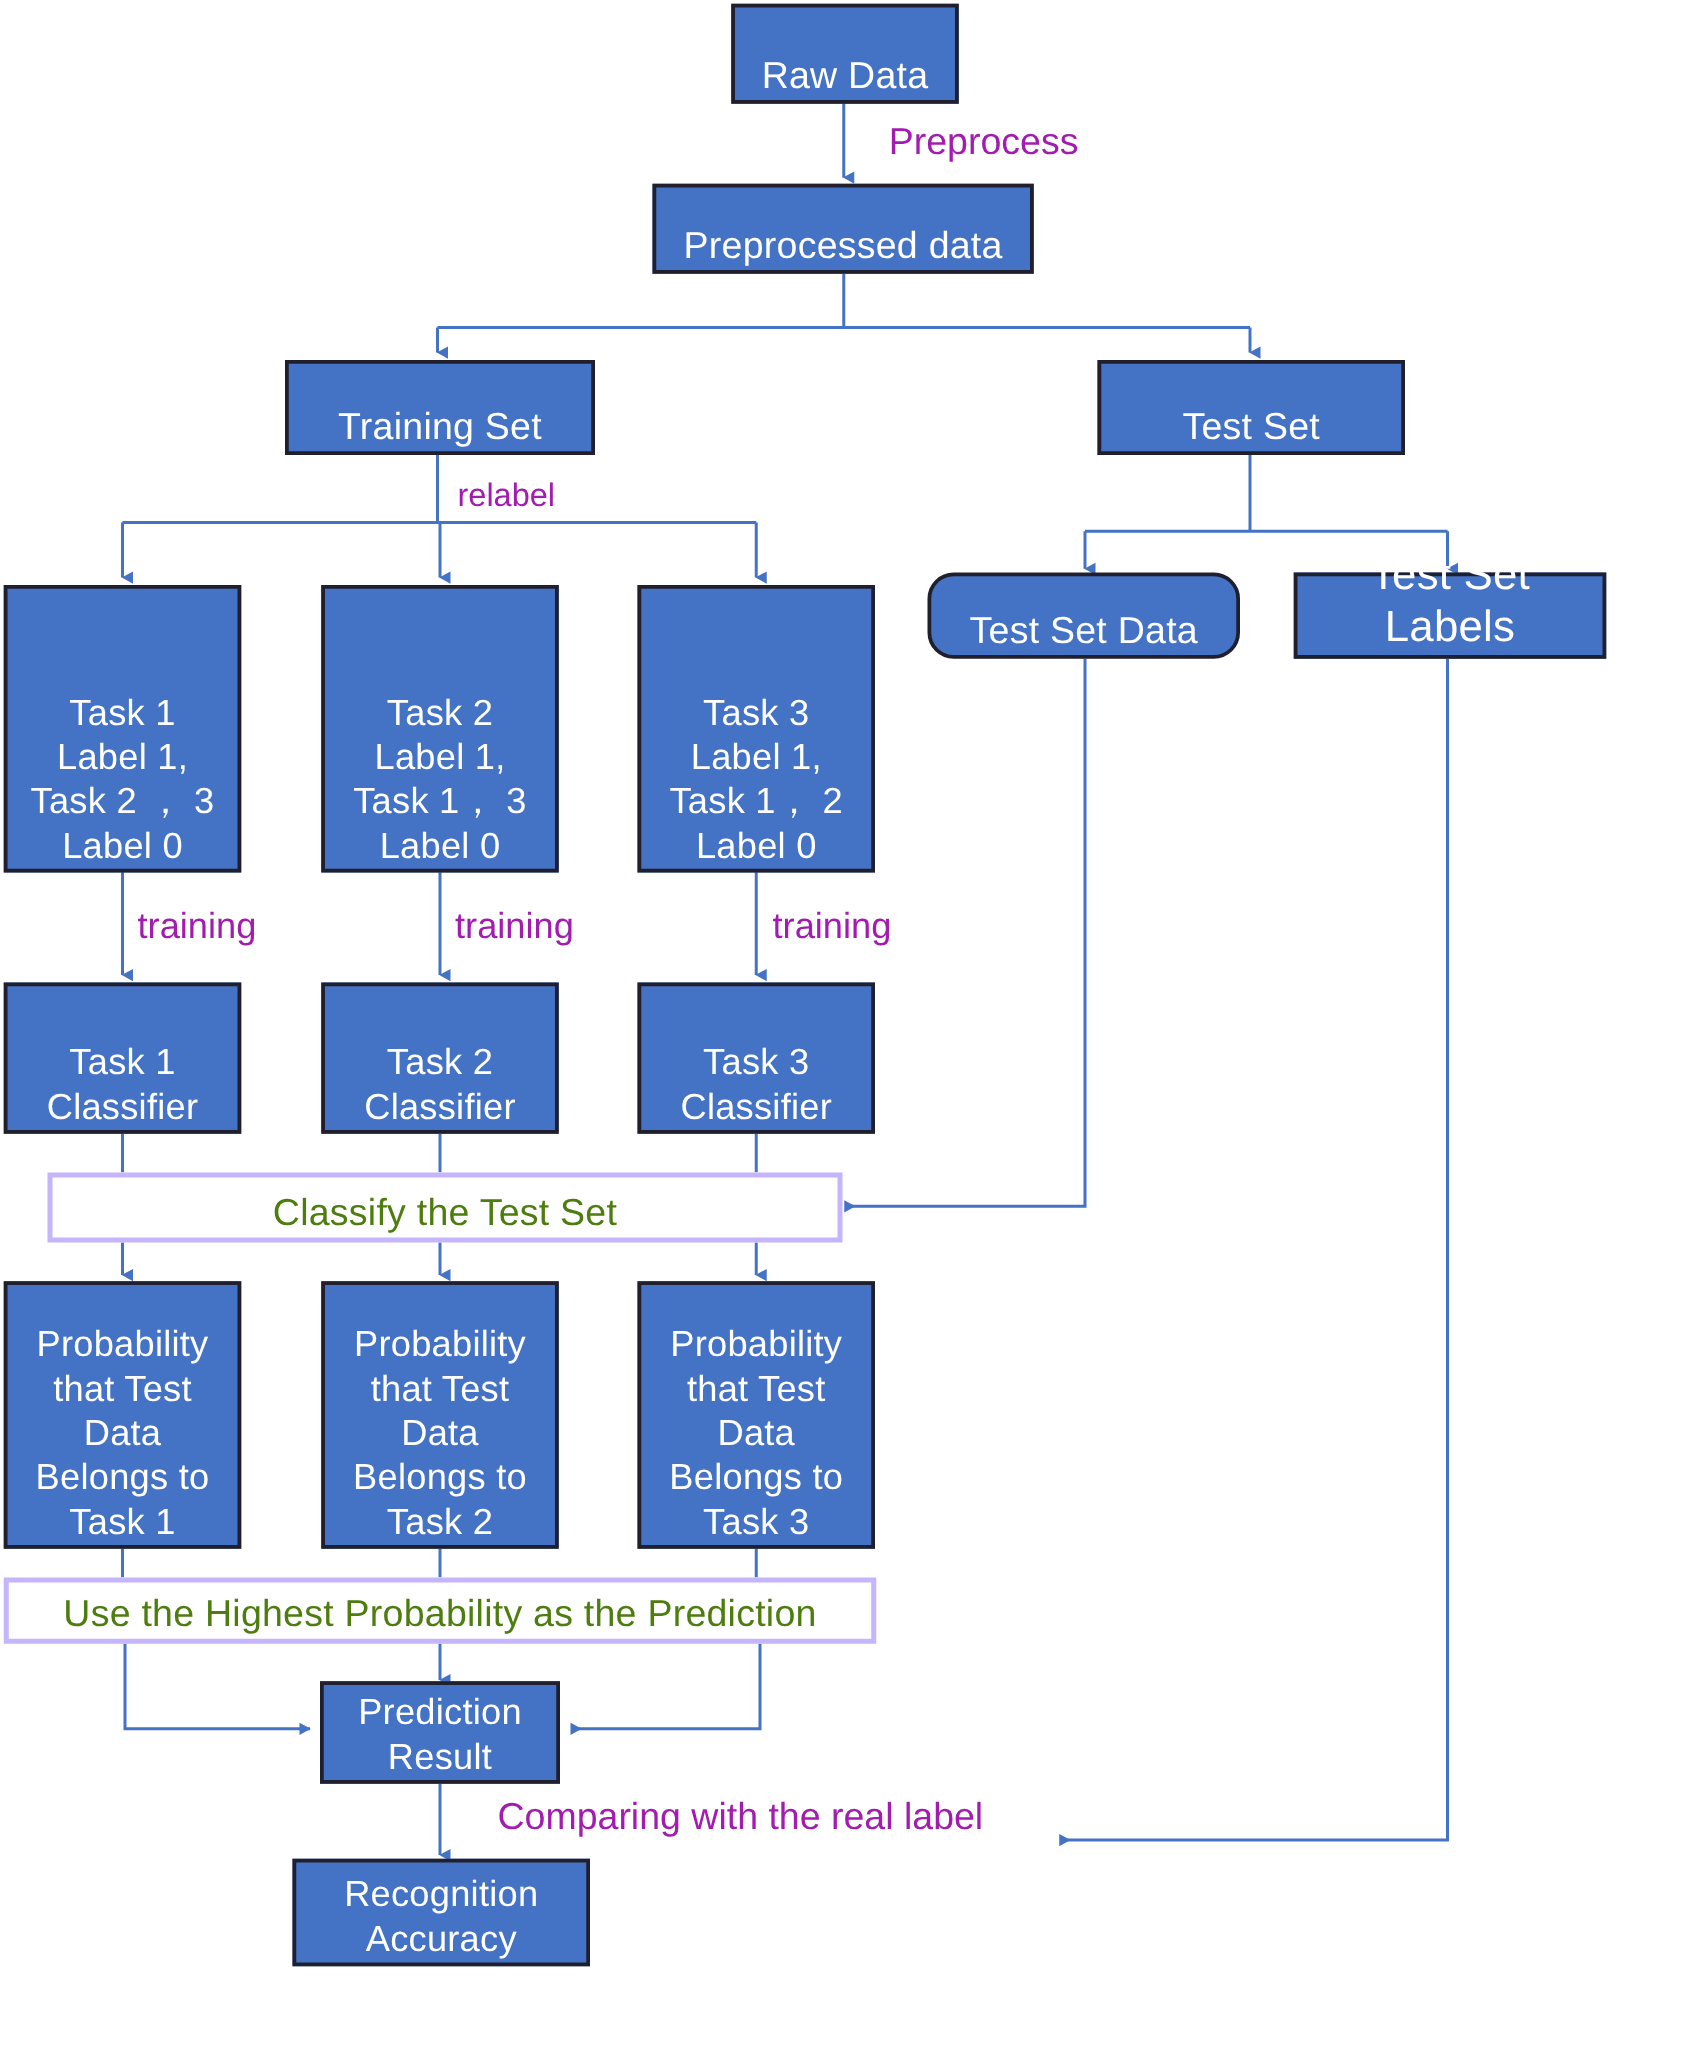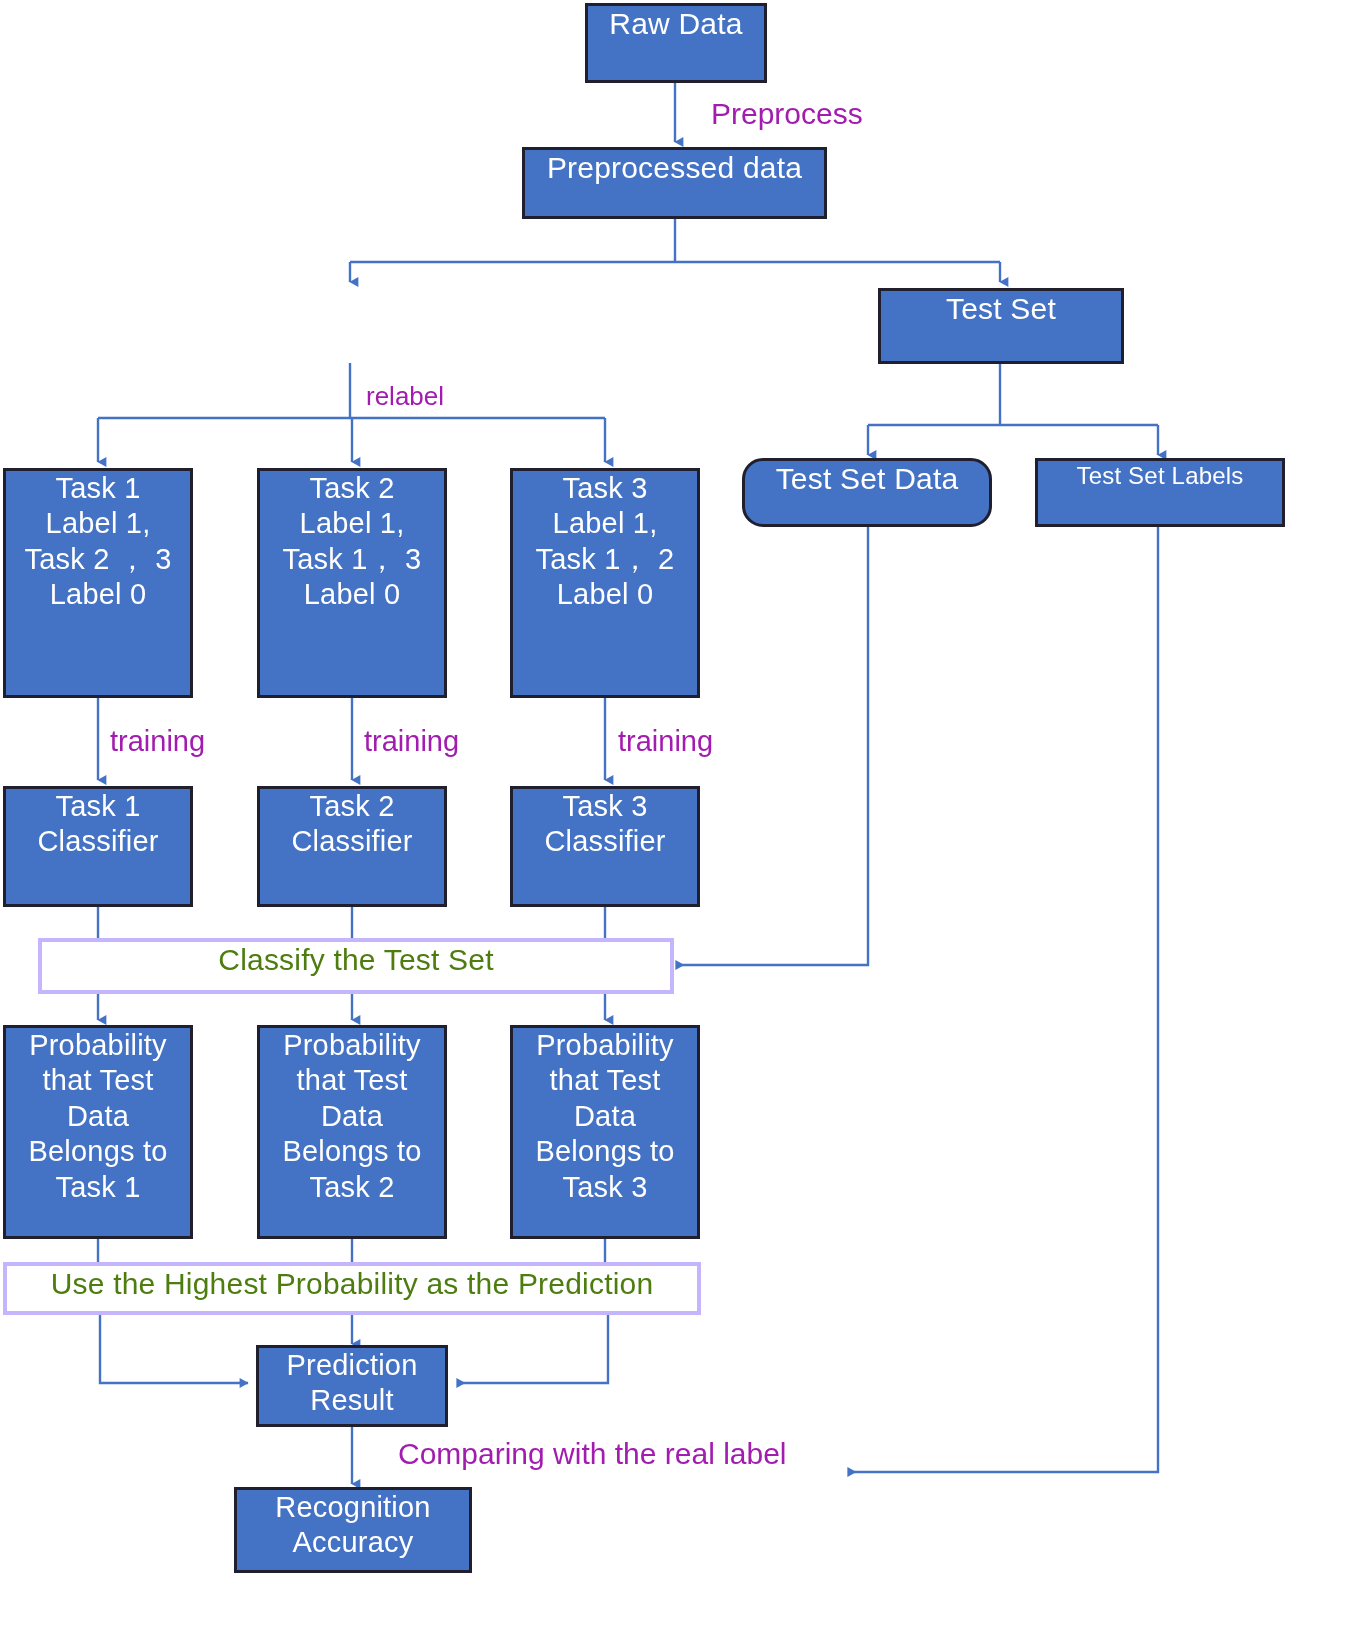--- a/index.html
+++ b/index.html
@@ -5,21 +5,21 @@
   html,body{margin:0;padding:0;background:#ffffff;}
   body{font-family:"Liberation Sans","DejaVu Sans",sans-serif;}
   #canvas{position:relative;width:1350px;height:1642px;background:#fff;overflow:hidden;}
   .node{
     position:absolute;
     box-sizing:border-box;
     background:#4472C4;
     border:3px solid #1F1F2E;
     color:#ffffff;
     display:flex;
-    align-items:flex-start;
+    align-items:flex-end;
     justify-content:center;
     text-align:center;
     line-height:1.22;
     font-weight:400;
     letter-spacing:.2px;
   }
   .node.plain{
     background:#ffffff;
     color:#4d7c0f;
     border:4px solid #c4b5fd;
@@ -99,30 +99,33 @@
   </svg>
 
   <div class="node" style="left:585px;top:3px;width:182px;height:80px;font-size:30px;">
     <span class="txt">Raw Data</span>
   </div>
 
   <div class="node" style="left:522px;top:147px;width:305px;height:72px;font-size:30px;">
     <span class="txt">Preprocessed data</span>
   </div>
 
+  <div class="node" style="left:228px;top:288px;width:248px;height:76px;font-size:30px;">
+    <span class="txt">Training Set</span>
+  </div>
 
   <div class="node" style="left:878px;top:288px;width:246px;height:76px;font-size:30px;">
     <span class="txt">Test Set</span>
   </div>
 
   <div class="node" style="left:742px;top:458px;width:250px;height:69px;font-size:30px;border-radius:21px;">
     <span class="txt">Test Set Data</span>
   </div>
 
-  <div class="node" style="left:1035px;top:458px;width:250px;height:69px;font-size:24px;">
+  <div class="node" style="left:1035px;top:458px;width:250px;height:69px;font-size:35px;">
     <span class="txt">Test Set Labels</span>
   </div>
 
   <div class="node" style="left:3px;top:468px;width:190px;height:230px;font-size:29px;">
     <span class="txt">Task 1
 Label 1,
 Task 2 ，  3
 Label 0</span>
   </div>
 

